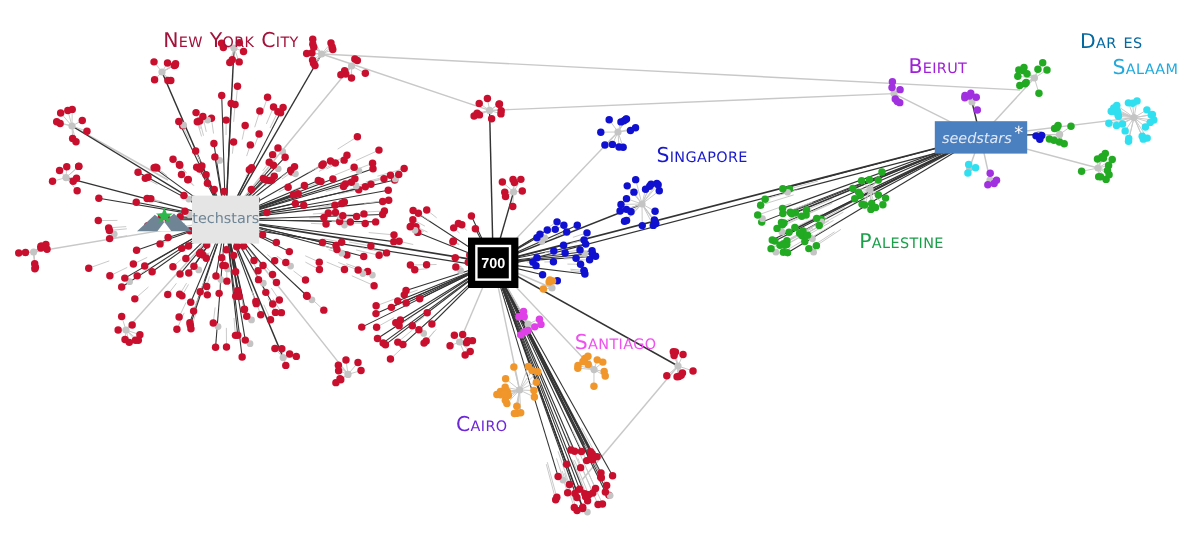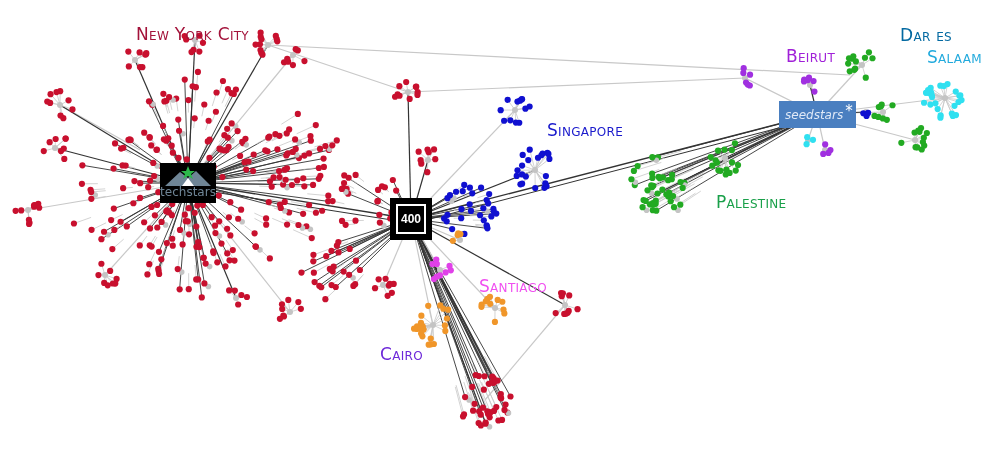--- a/index.html
+++ b/index.html
@@ -4,21 +4,21 @@
   <style>
     html, body { margin: 0; padding: 0; background: #ffffff; }
     body { width: 1000px; height: 453px; overflow: hidden; position: relative; font-family: "Liberation Sans", sans-serif; }
     #net { position: absolute; left: 0; top: 0; width: 1000px; height: 453px; }
     .city-label {
       position: absolute; font-family: "DejaVu Sans", sans-serif; font-variant: small-caps;
       font-size: 17px; letter-spacing: 0.3px; white-space: nowrap; line-height: 1;
     }
     .hub-techstars {
       position: absolute; left: 160px; top: 163px; width: 56px; height: 40px;
-      background: #000000; display: flex; flex-direction: column; align-items: center; justify-content: center;
+      background: #e5e5e5; display: flex; flex-direction: row; align-items: center; justify-content: flex-end;
     }
     .hub-techstars .mountain { position: relative; width: 46px; height: 20px; }
     .hub-techstars .ts-text { font-family: "DejaVu Sans", sans-serif; font-size: 12px; color: #6f8596; line-height: 1; margin-bottom: 2px; }
     .hub-500 {
       position: absolute; left: 390px; top: 198px; width: 42px; height: 42px; background: #000;
       box-sizing: border-box; display: flex; align-items: center; justify-content: center;
     }
     .hub-500 .inner {
       width: 30px; height: 30px; border: 2px solid #fff; box-sizing: border-box; display: flex;
       align-items: center; justify-content: center; color: #fff; font-weight: bold;
@@ -1559,31 +1559,31 @@
       <polygon points="0,20 15,6 23,12 31,5 46,20" fill="#6f8596"></polygon>
       <polygon points="17,20 23,12 29,20" fill="#ffffff"></polygon>
       <polygon points="23,0 25,5 30,5 26,8 28,13 23,10 18,13 20,8 16,5 21,5" fill="#2db84b"></polygon>
     </svg>
   </div>
   <span class="ts-text">techstars</span>
 </div>
 
 <div class="hub-500">
   <div class="inner">
-    <span>400</span>
+    <span>700</span>
   </div>
 </div>
 
 <div class="hub-seedstars">
   <span>seedstars</span>
   <span class="star">*</span>
 </div>
 
 <div id="labels">
   <div class="city-label" style="left: 136px; top: 26px; color: rgb(163, 18, 58);">New York City</div>
   <div class="city-label" style="left: 547px; top: 122px; color: rgb(26, 26, 204);">Singapore</div>
   <div class="city-label" style="left: 716px; top: 194px; color: rgb(26, 160, 74);">Palestine</div>
   <div class="city-label" style="left: 479px; top: 278px; color: rgb(240, 80, 240); text-align: right;">Santiago</div>
   <div class="city-label" style="left: 380px; top: 346px; color: #6d28d9;">Cairo</div>
-  <div class="city-label" style="left: 757px; top: 48px; color: rgb(160, 32, 216); margin-left: 29px;">Beirut</div>
+  <div class="city-label" style="left: 757px; top: 48px; color: rgb(160, 32, 216);">Beirut</div>
   <div class="city-label" style="left: 900px; top: 27px; color: #0369a1;">Dar es</div>
   <div class="city-label" style="left: 927px; top: 49px; color: rgb(34, 170, 221);">Salaam</div>
 </div>
 
 </body></html>

